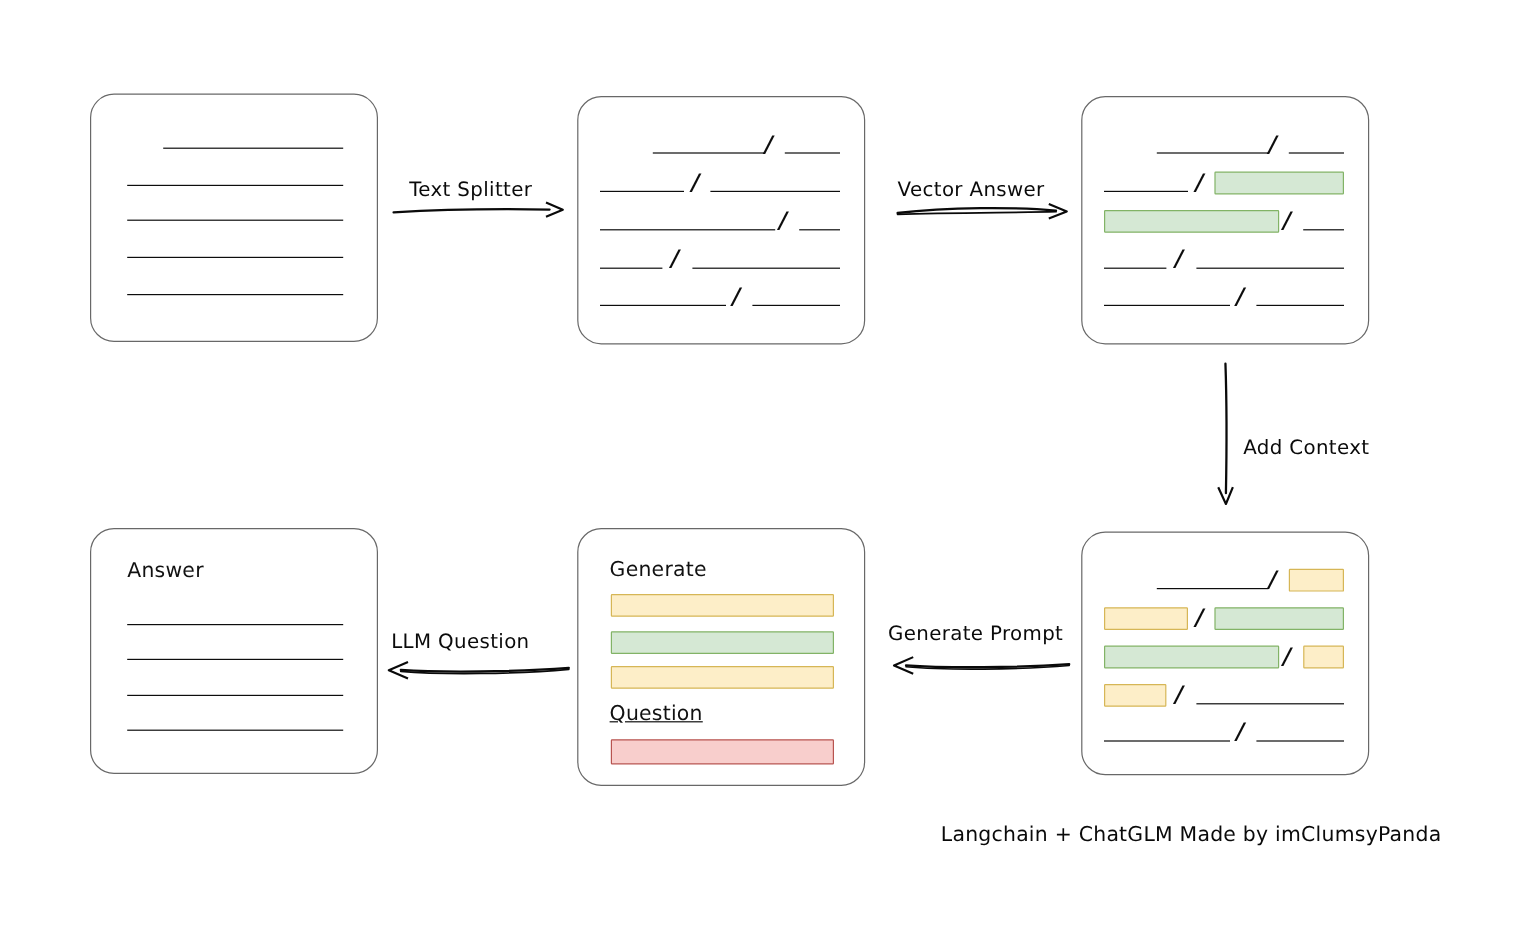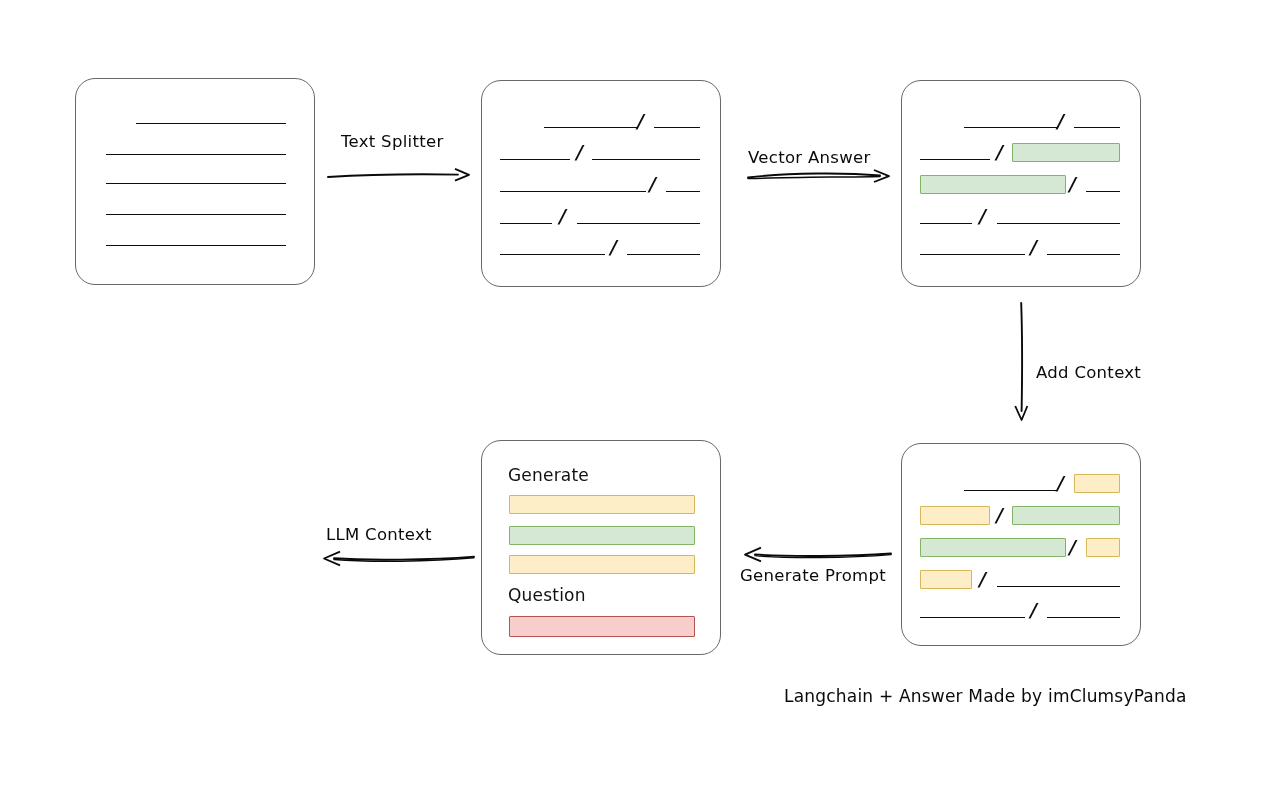--- a/index.html
+++ b/index.html
@@ -91,21 +91,21 @@
 <div class="canvas">
 
   <div class="box" style="left:75px; top:78px; width:240px; height:207px;">
     <div class="rule" style="left:60px;  top:44px;  width:150px;"></div>
     <div class="rule" style="left:30px;  top:75px;  width:180px;"></div>
     <div class="rule" style="left:30px;  top:104px; width:180px;"></div>
     <div class="rule" style="left:30px;  top:135px; width:180px;"></div>
     <div class="rule" style="left:30px;  top:166px; width:180px;"></div>
   </div>
 
-  <div class="arrow-label" style="left:341px; top:132px;">Text Splitter</div>
+  <div class="arrow-label" style="left:341px; top:148px;">Text Splitter</div>
   <svg class="arrow-svg" style="left:328px; top:168px; width:145px; height:16px;" viewBox="0 0 145 16">
     <path d="M0,9 C40,6.5 95,6 130,6.6" stroke="#0a0a0a" stroke-width="1.9" fill="none" stroke-linecap="round"></path>
     <path d="M127,0.8 L141,6.8 L127,12.6" stroke="#0a0a0a" stroke-width="1.8" fill="none" stroke-linejoin="round"></path>
   </svg>
 
   <div class="box" style="left:481px; top:80px; width:240px; height:207px;">
 
     <div class="rule" style="left:62px;  top:46px;  width:93px;"></div>
     <div class="slash" style="left:155px; top:31px;">/</div>
     <div class="rule" style="left:172px; top:46px;  width:46px;"></div>
@@ -179,39 +179,46 @@
 
     <div class="chip yellow" style="left:18px;  top:126px; width:52px; height:19px;"></div>
     <div class="slash" style="left:77px;  top:126px;">/</div>
     <div class="rule" style="left:95px;  top:142px; width:123px;"></div>
 
     <div class="rule" style="left:18px;  top:173px; width:105px;"></div>
     <div class="slash" style="left:128px; top:157px;">/</div>
     <div class="rule" style="left:145px; top:173px; width:73px;"></div>
   </div>
 
-  <div class="arrow-label" style="left:740px; top:518px;margin-top:48px;">Generate Prompt</div>
+  <div class="arrow-label" style="left:740px; top:518px;">Generate Prompt</div>
   <svg class="arrow-svg" style="left:739px; top:545px; width:152px; height:18px;" viewBox="0 0 152 18">
     <path d="M152,8.5 C110,11.5 48,11.8 16,9.4" stroke="#0a0a0a" stroke-width="1.9" fill="none" stroke-linecap="round"></path>
     <path d="M152,9.6 C110,13.2 48,13.6 16,10.6" stroke="#0a0a0a" stroke-width="1.4" fill="none" stroke-linecap="round"></path>
     <path d="M22,2.6 L6,9.6 L22,16.4" stroke="#0a0a0a" stroke-width="1.8" fill="none" stroke-linejoin="round"></path>
   </svg>
 
   <div class="box" style="left:481px; top:440px; width:240px; height:215px;">
     <div class="box-label" style="left:26px; top:24px;">Generate</div>
     <div class="chip yellow" style="left:27px; top:54px;  width:186px; height:19px;"></div>
     <div class="chip green" style="left:27px; top:85px;  width:186px; height:19px;"></div>
     <div class="chip yellow" style="left:27px; top:114px; width:186px; height:19px;"></div>
-    <div class="box-label" style="left:26px; top:144px;">Question</div>
+    <div class="box-label" style="left:26px; top:144px;text-decoration:underline;">Question</div>
     <div class="chip red" style="left:27px; top:175px; width:186px; height:21px;"></div>
   </div>
 
-  <div class="arrow-label" style="left:326px; top:525px;">LLM Context</div>
+  <div class="arrow-label" style="left:326px; top:525px;">LLM Question</div>
   <svg class="arrow-svg" style="left:318px; top:549px; width:156px; height:18px;" viewBox="0 0 156 18">
     <path d="M156,7.6 C112,11 50,11.6 16,9.3" stroke="#0a0a0a" stroke-width="1.9" fill="none" stroke-linecap="round"></path>
     <path d="M156,8.8 C112,12.8 50,13.4 16,10.5" stroke="#0a0a0a" stroke-width="1.4" fill="none" stroke-linecap="round"></path>
     <path d="M22,2.6 L6,9.5 L22,16.4" stroke="#0a0a0a" stroke-width="1.8" fill="none" stroke-linejoin="round"></path>
   </svg>
 
-
-  <div class="footer" style="left:784px; top:686px;">Langchain + Answer Made by imClumsyPanda</div>
+  <div class="box" style="left:75px; top:440px; width:240px; height:205px;">
+    <div class="box-label" style="left:30px; top:25px;">Answer</div>
+    <div class="rule" style="left:30px; top:79px;  width:180px;"></div>
+    <div class="rule" style="left:30px; top:108px; width:180px;"></div>
+    <div class="rule" style="left:30px; top:138px; width:180px;"></div>
+    <div class="rule" style="left:30px; top:167px; width:180px;"></div>
+  </div>
+
+  <div class="footer" style="left:784px; top:686px;">Langchain + ChatGLM Made by imClumsyPanda</div>
 
 </div>
 
 </body></html>

